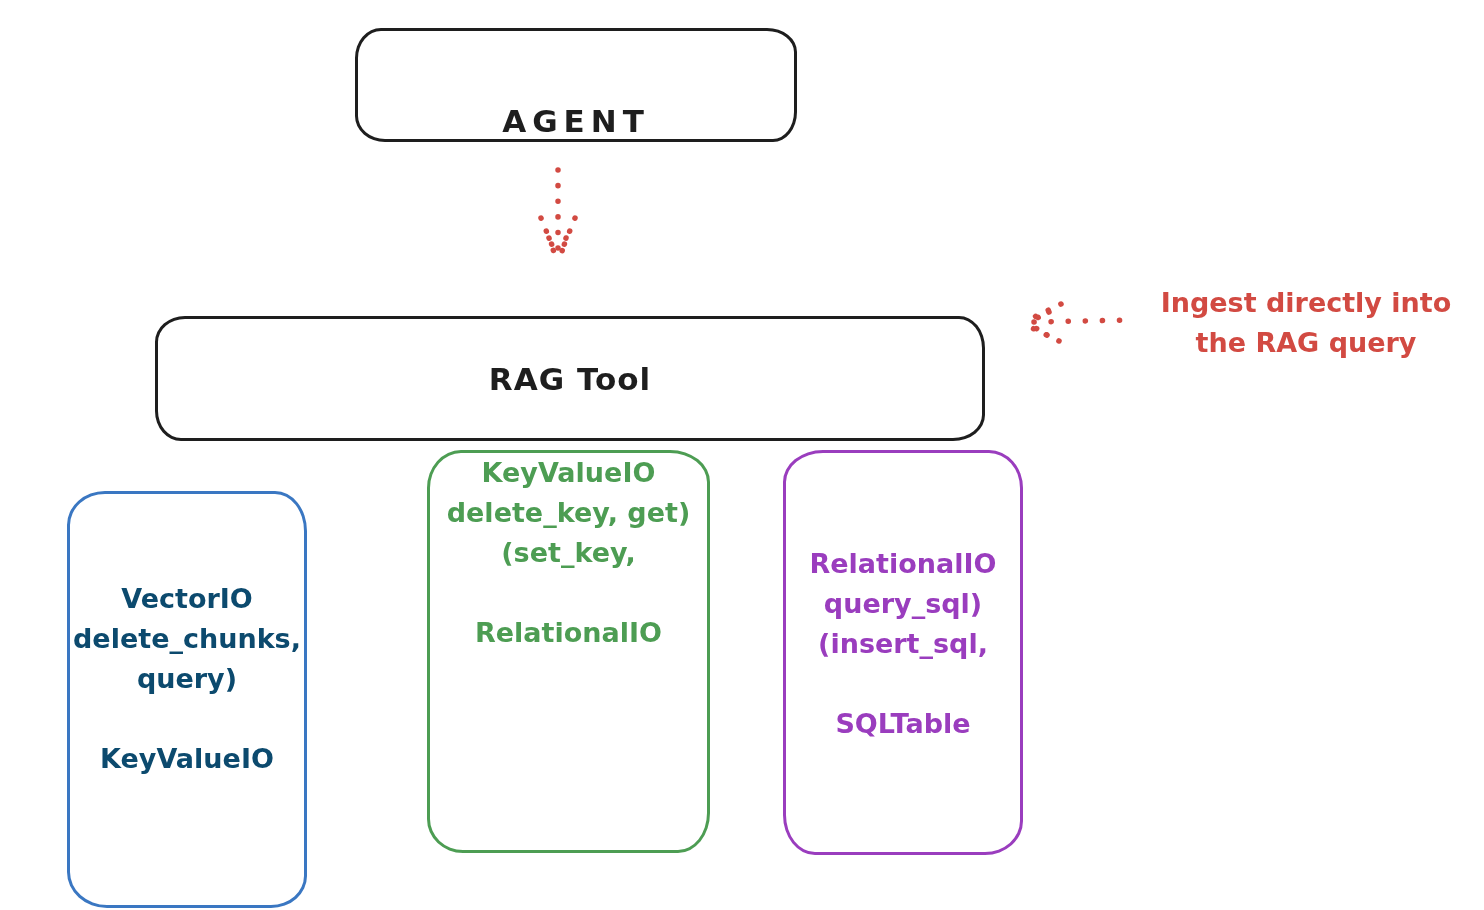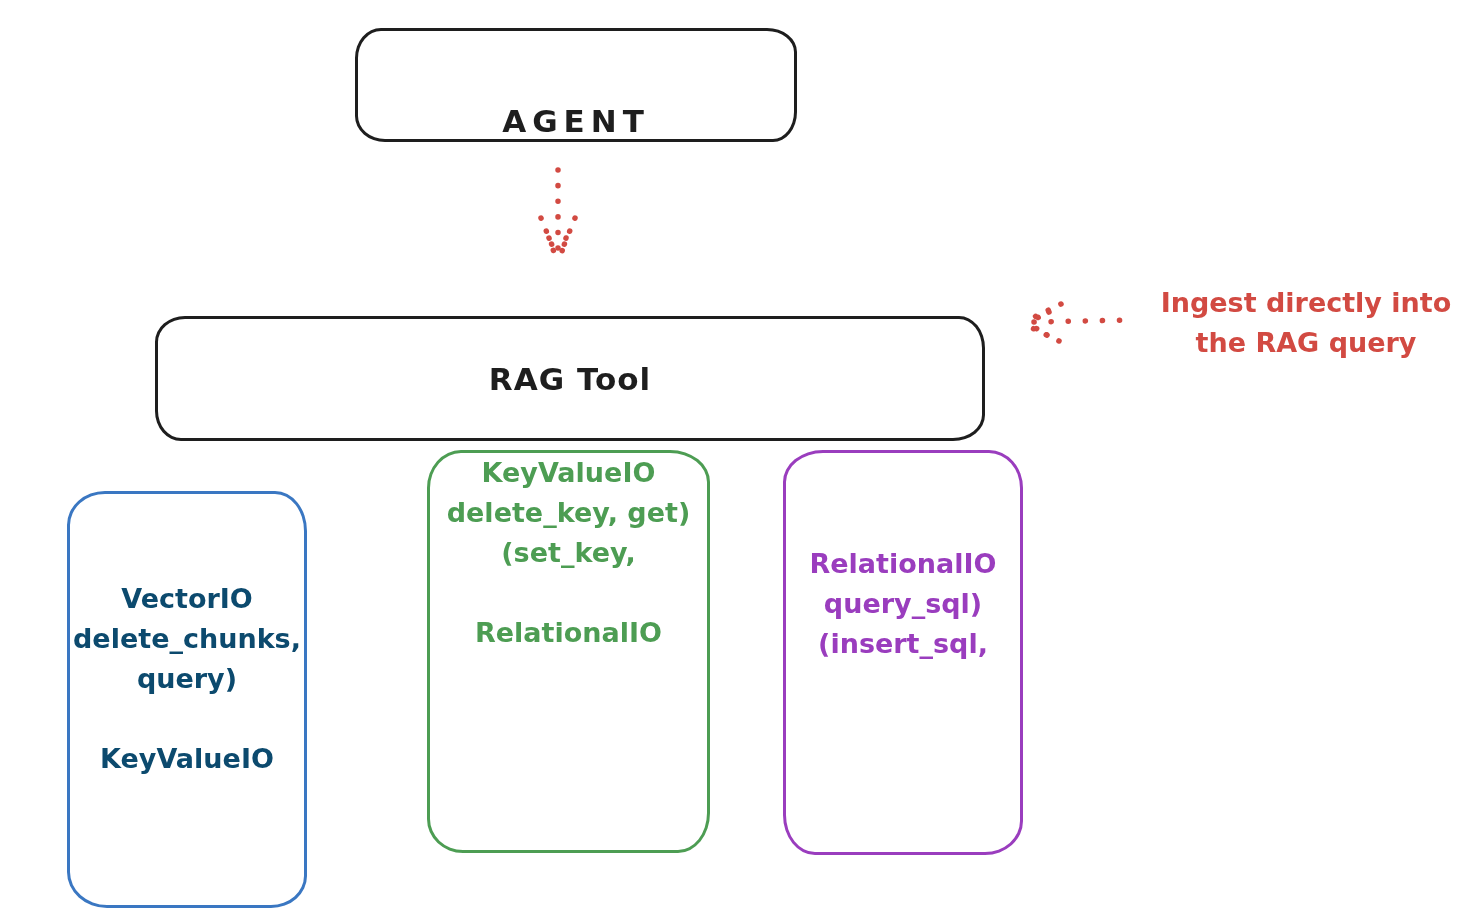--- a/index.html
+++ b/index.html
@@ -153,15 +153,16 @@
     <div>KeyValueIO</div>
     <div>delete_key, get)</div>
     <div>(set_key,</div>
     <div class="io-index-label">RelationalIO</div>
   </div>
 
   <div class="io-box io-box-relational">
     <div>RelationalIO</div>
     <div>query_sql)</div>
     <div>(insert_sql,</div>
+    <div class="io-index-label">SQLTable</div>
   </div>
 
 </div>
 
 </body></html>

